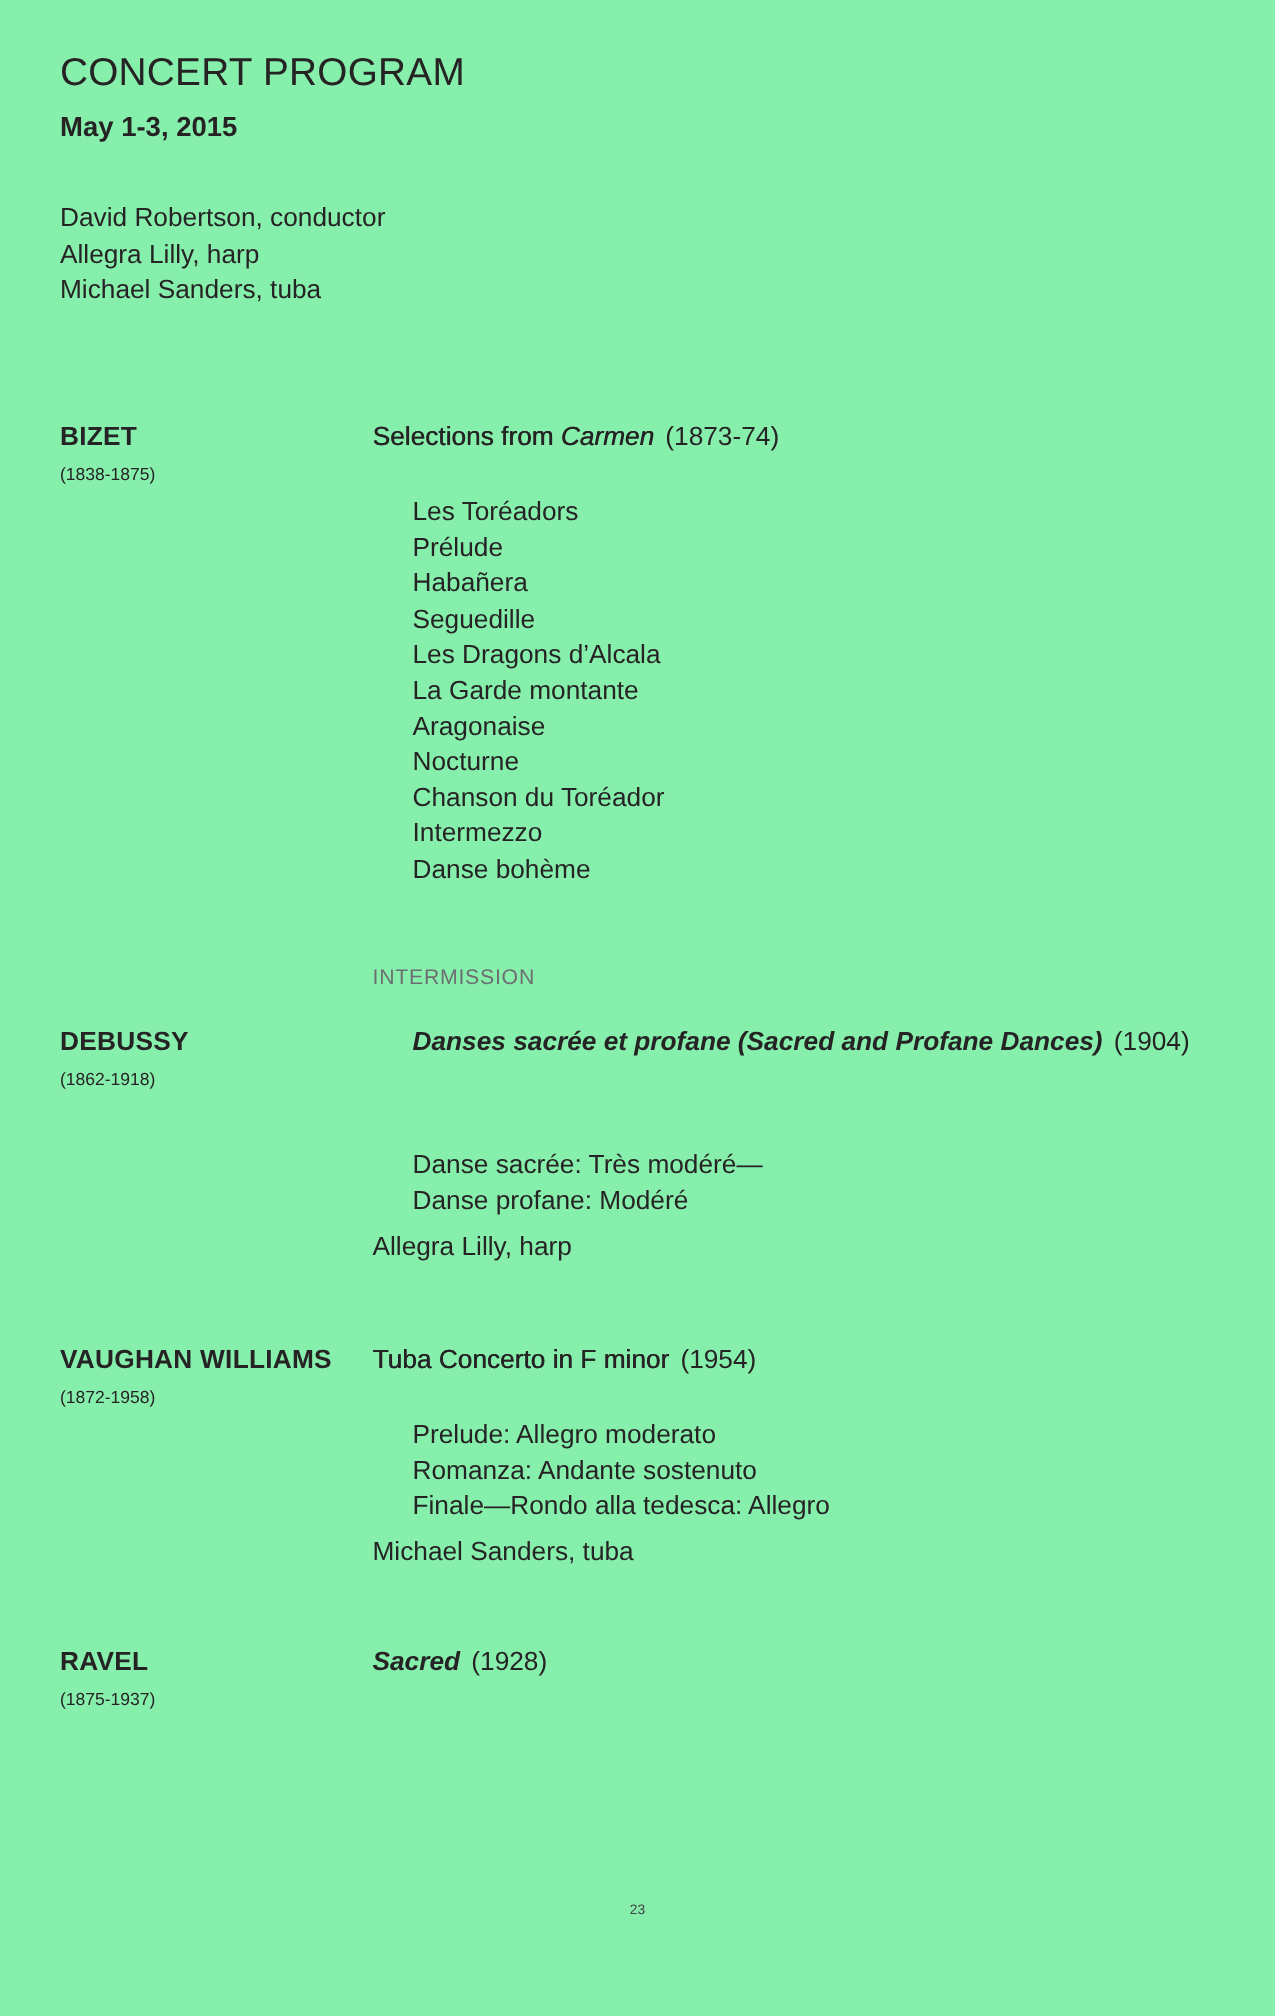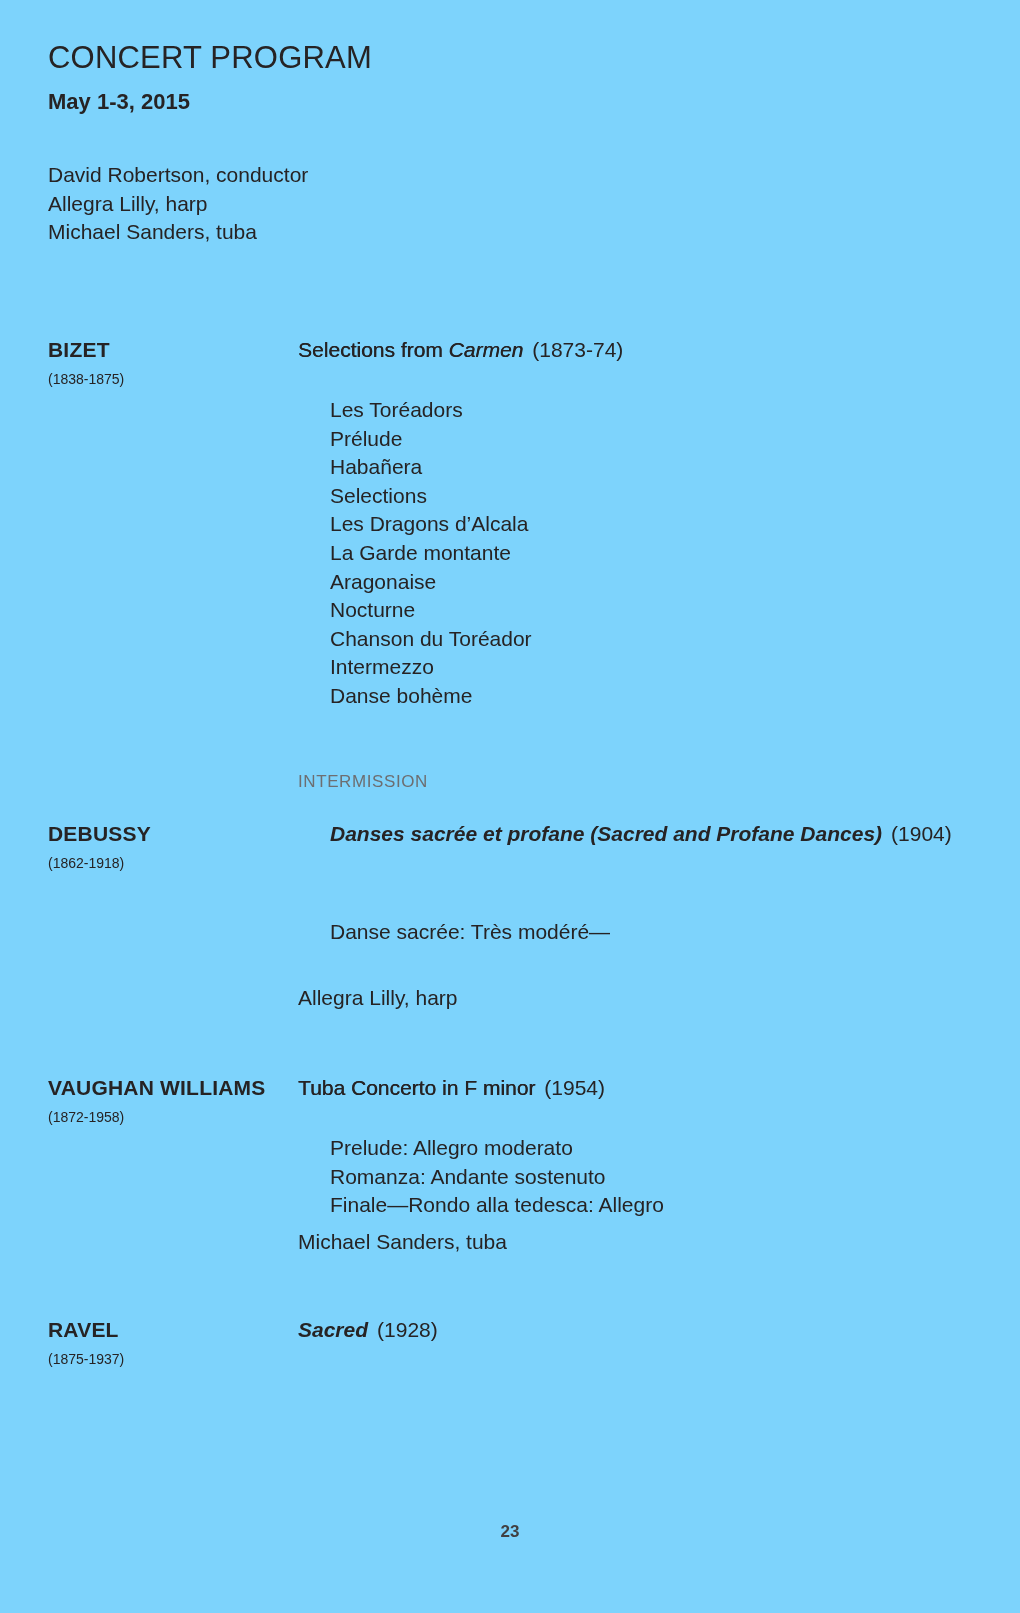--- a/index.html
+++ b/index.html
@@ -4,21 +4,21 @@
 <style>
   html, body {
     margin: 0;
     padding: 0;
     background: #ffffff;
   }
   .page {
     position: relative;
     width: 1020px;
     height: 1613px;
-    background: #7dd3fc;
+    background: #86efac;
     font-family: "Liberation Sans", sans-serif;
     color: #262324;
     overflow: hidden;
   }
   
   .header {
     position: absolute;
     left: 48px;
     top: 40px;
   }
@@ -111,23 +111,22 @@
     font-size: 17px;
     letter-spacing: 0.6px;
     color: #6d6e71;
   }
   .page-number {
     position: absolute;
     left: 0;
     top: 1522px;
     width: 100%;
     text-align: center;
-    font-size: 17px;
+    font-size: 11px;
     color: #414042;
-    font-weight: bold;
   }
 </style>
 </head>
 <body>
 
 <div class="page">
 
   <div class="header">
     <div class="program-title">CONCERT PROGRAM</div>
     <div class="program-dates">May 1-3, 2015</div>
@@ -146,21 +145,21 @@
     </div>
     <div class="work-col">
       <span class="title-medium">Selections from </span><span class="title-italic">Carmen</span><span class="work-year">(1873-74)</span>
     </div>
   </div>
 
   <div class="movements" style="top:396px;">
     <div>Les Toréadors</div>
     <div>Prélude</div>
     <div>Habañera</div>
-    <div>Selections</div>
+    <div>Seguedille</div>
     <div>Les Dragons d’Alcala</div>
     <div>La Garde montante</div>
     <div>Aragonaise</div>
     <div>Nocturne</div>
     <div>Chanson du Toréador</div>
     <div>Intermezzo</div>
     <div>Danse bohème</div>
   </div>
 
   <div class="intermission">INTERMISSION</div>
@@ -170,20 +169,21 @@
       <div class="composer">DEBUSSY</div>
       <div class="comp-years">(1862-1918)</div>
     </div>
     <div class="work-col">
       <span class="title-bold-italic">Danses sacrée et profane (Sacred and Profane Dances)</span><span class="work-year">(1904)</span>
     </div>
   </div>
 
   <div class="movements" style="top:918px;">
     <div>Danse sacrée: Très modéré—</div>
+    <div>Danse profane: Modéré</div>
   </div>
 
   <div class="soloist" style="top:984px;">Allegra Lilly, harp</div>
 
   <div class="row" style="top:1074px;">
     <div class="label-col">
       <div class="composer">VAUGHAN WILLIAMS</div>
       <div class="comp-years">(1872-1958)</div>
     </div>
     <div class="work-col">

